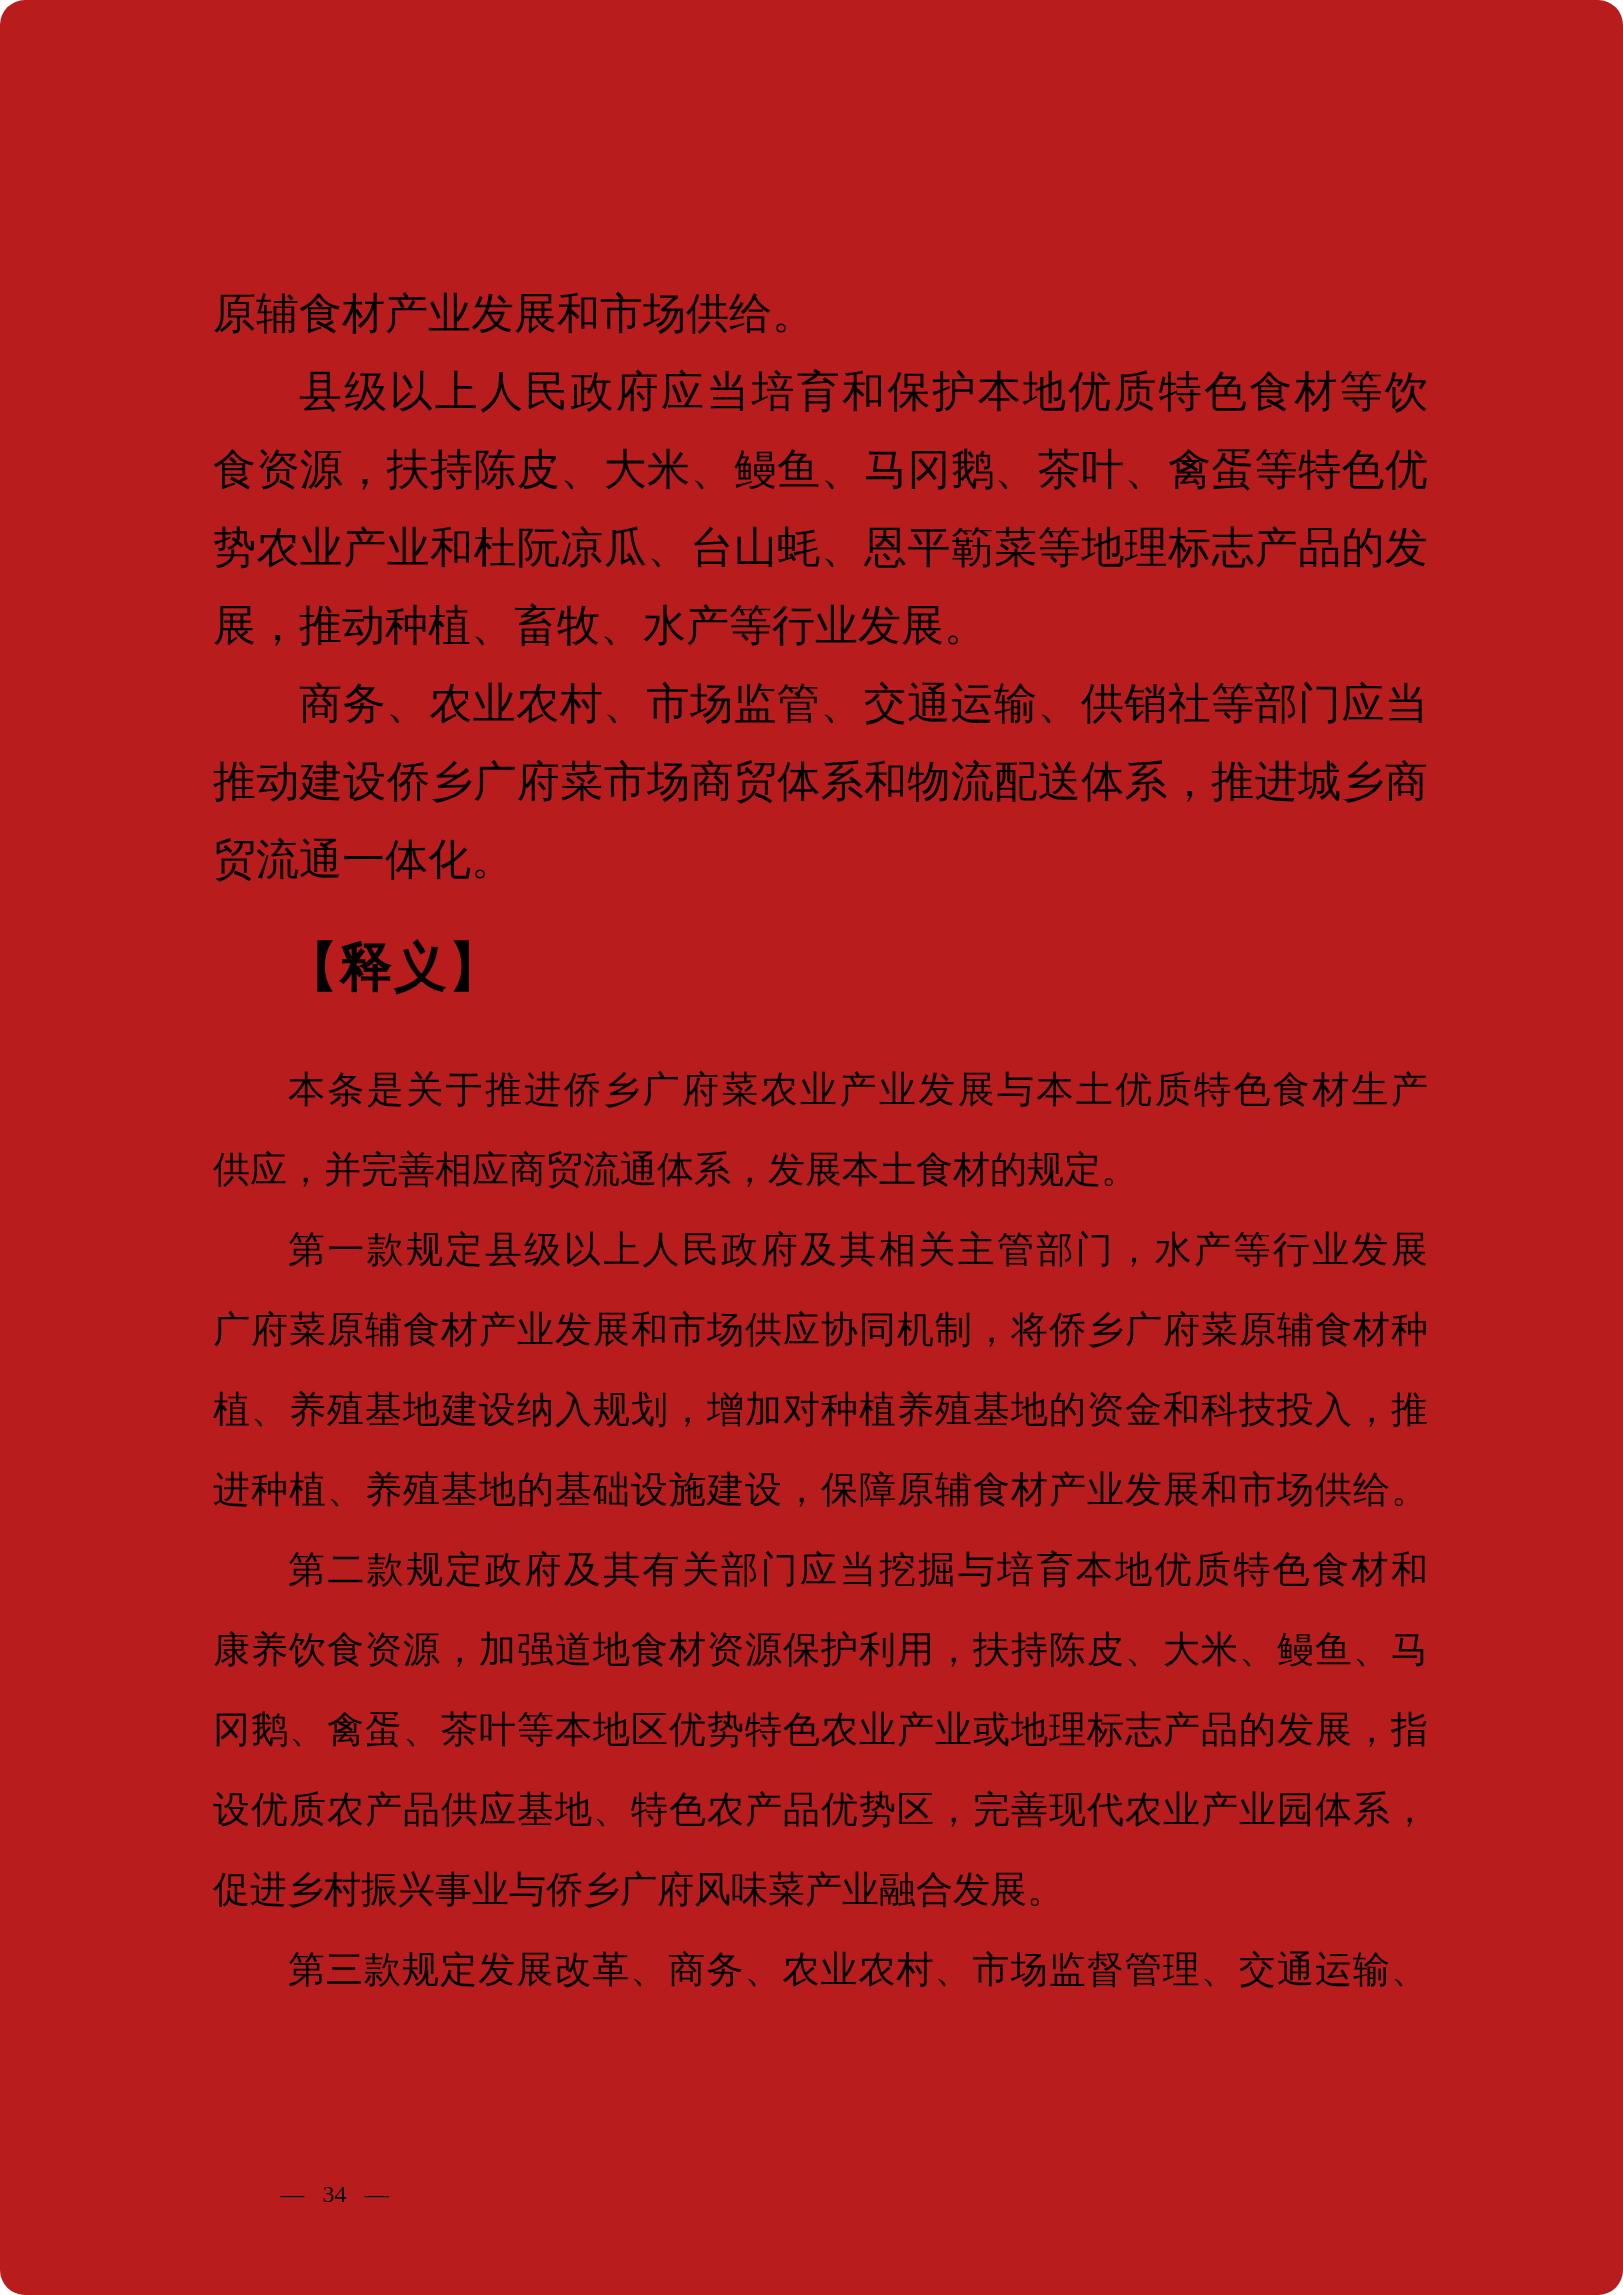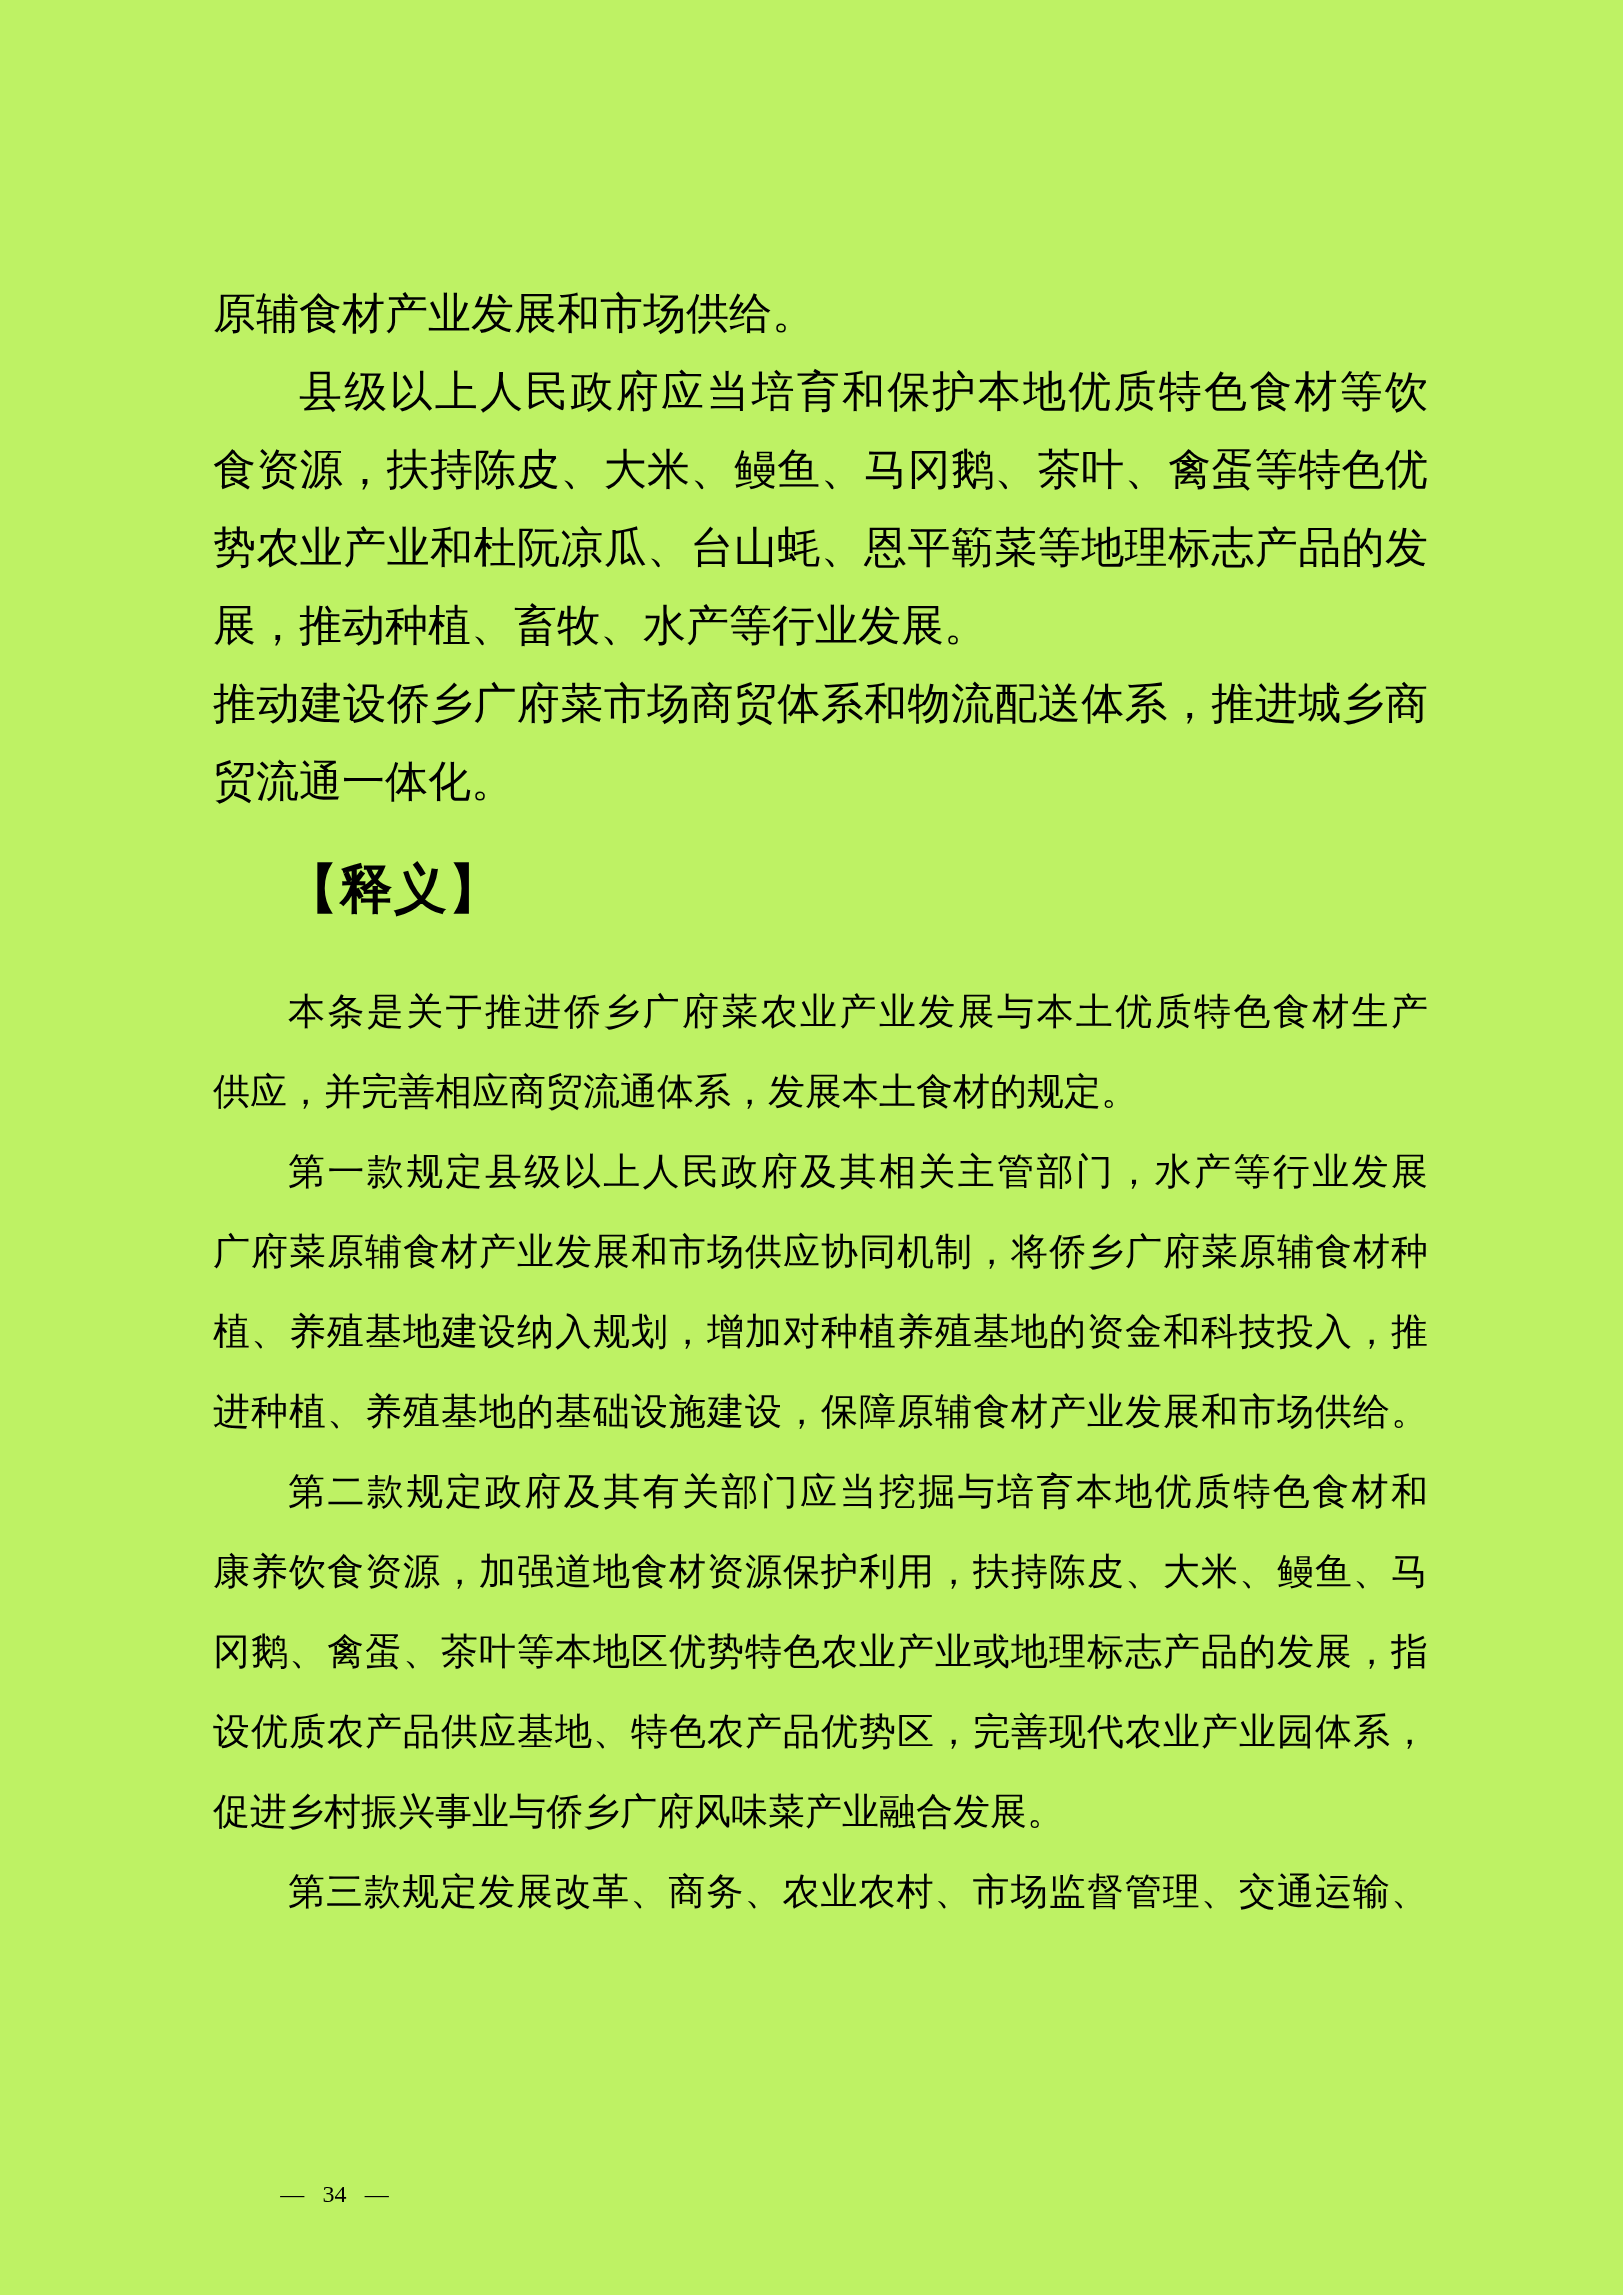--- a/index.html
+++ b/index.html
@@ -11,21 +11,22 @@
     width: 1623px;
     height: 2295px;
     position: relative;
     color: #000000;
     font-family: "Liberation Serif", "DejaVu Serif", serif;
     overflow: hidden;
   }
   .page {
     position: absolute;
     inset: 0;
-    background: #bef264;
+    background: #b91c1c;
+    border-radius: 25px;
   }
   .text-block {
     position: absolute;
     left: 213px;
     top: 275px;
     width: 1215px;
   }
   .line {
     width: 100%;
   }
@@ -75,20 +76,21 @@
 <div class="page">
 
   <main class="text-block">
 
     <section>
       <div class="line s1 plain">原辅食材产业发展和市场供给。</div>
       <div class="line s1 indent1 fill">县级以上人民政府应当培育和保护本地优质特色食材等饮</div>
       <div class="line s1 fill">食资源，扶持陈皮、大米、鳗鱼、马冈鹅、茶叶、禽蛋等特色优</div>
       <div class="line s1 fill">势农业产业和杜阮凉瓜、台山蚝、恩平簕菜等地理标志产品的发</div>
       <div class="line s1 plain">展，推动种植、畜牧、水产等行业发展。</div>
+      <div class="line s1 indent1 fill">商务、农业农村、市场监管、交通运输、供销社等部门应当</div>
       <div class="line s1 fill">推动建设侨乡广府菜市场商贸体系和物流配送体系，推进城乡商</div>
       <div class="line s1 plain">贸流通一体化。</div>
     </section>
 
     <h2 class="heading">【释义】</h2>
 
     <section class="explanation-block">
       <div class="line s2 indent2 fill">本条是关于推进侨乡广府菜农业产业发展与本土优质特色食材生产</div>
       <div class="line s2 plain">供应，并完善相应商贸流通体系，发展本土食材的规定。</div>
       <div class="line s2 indent2 fill">第一款规定县级以上人民政府及其相关主管部门，水产等行业发展</div>

